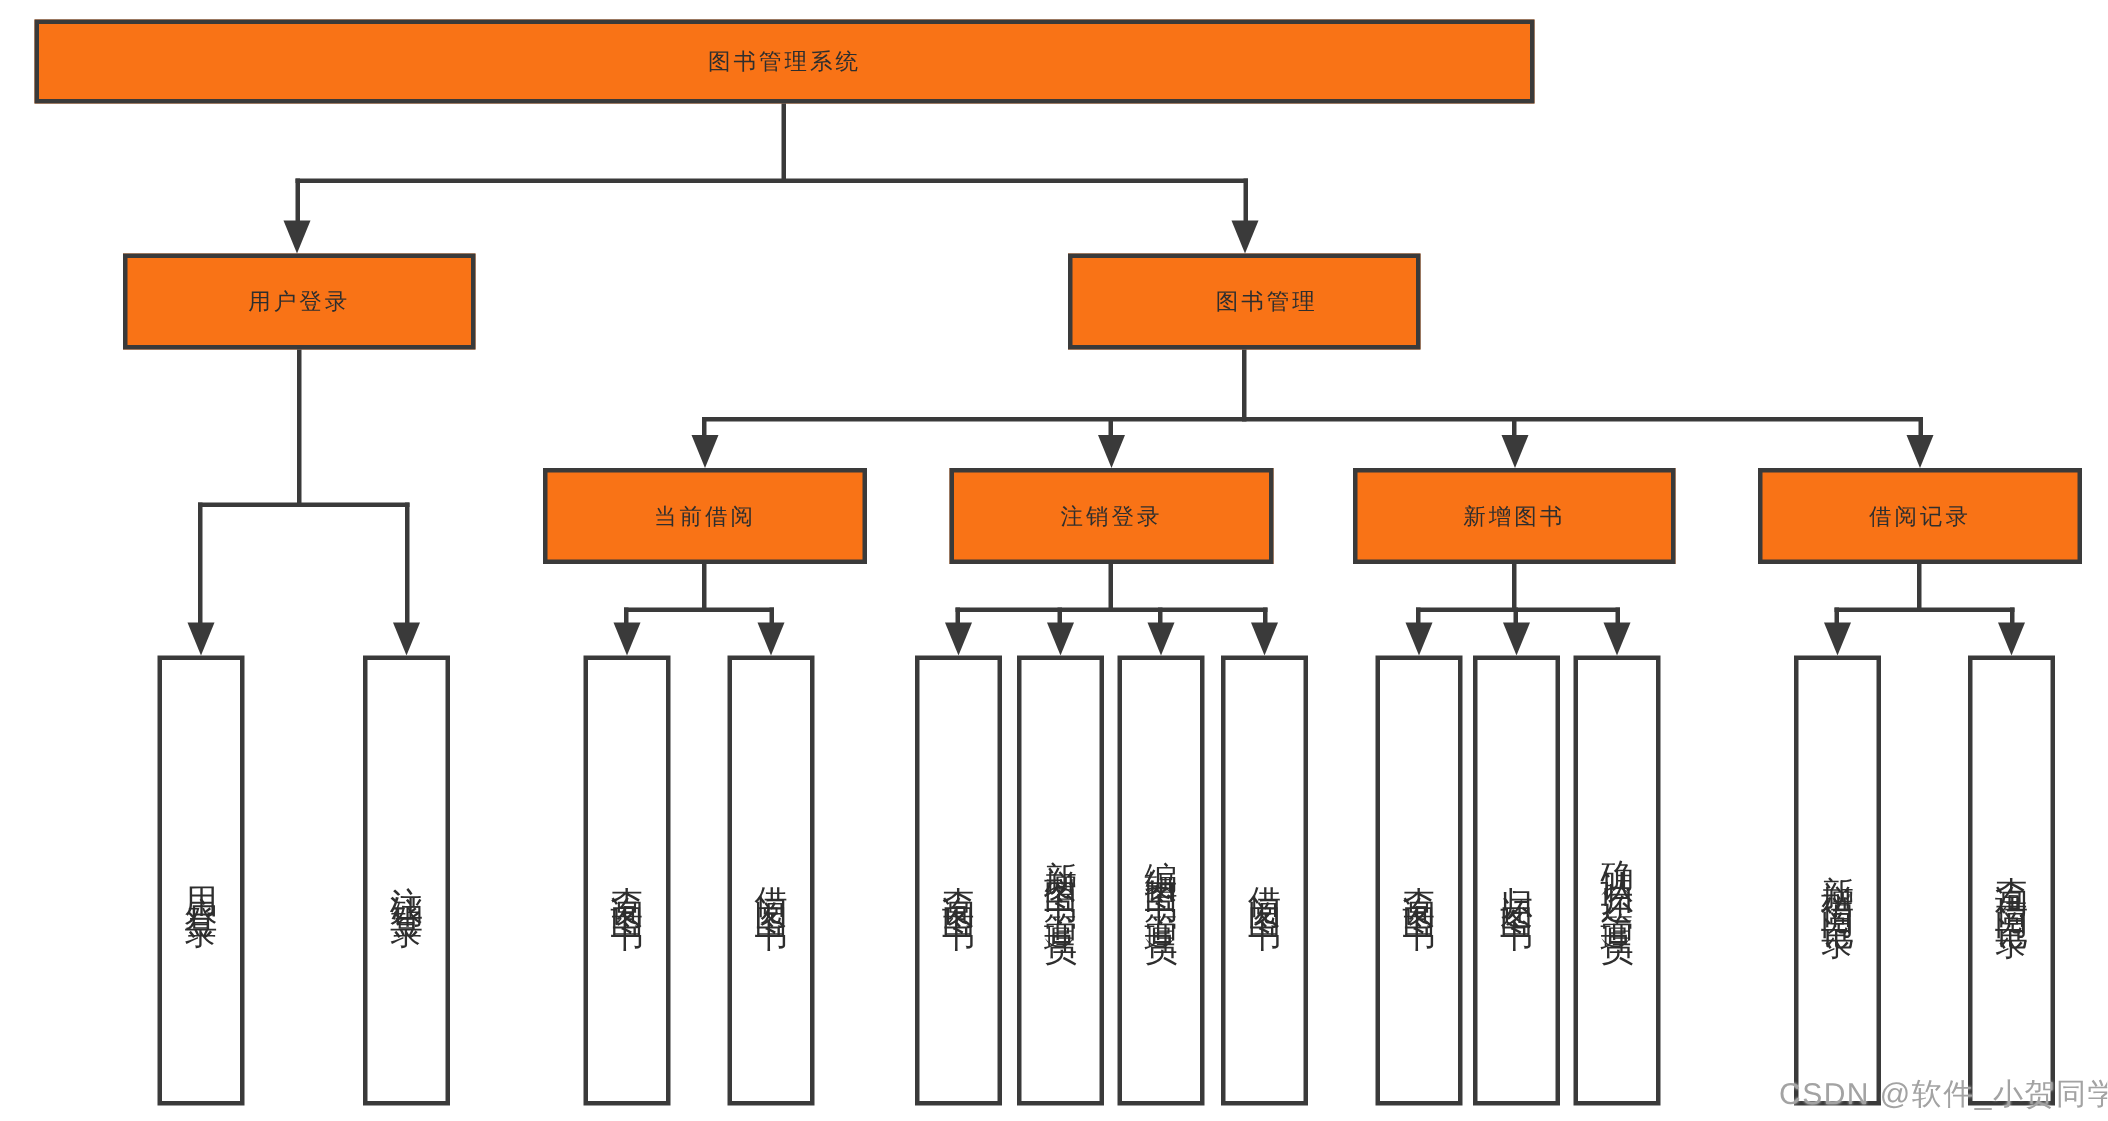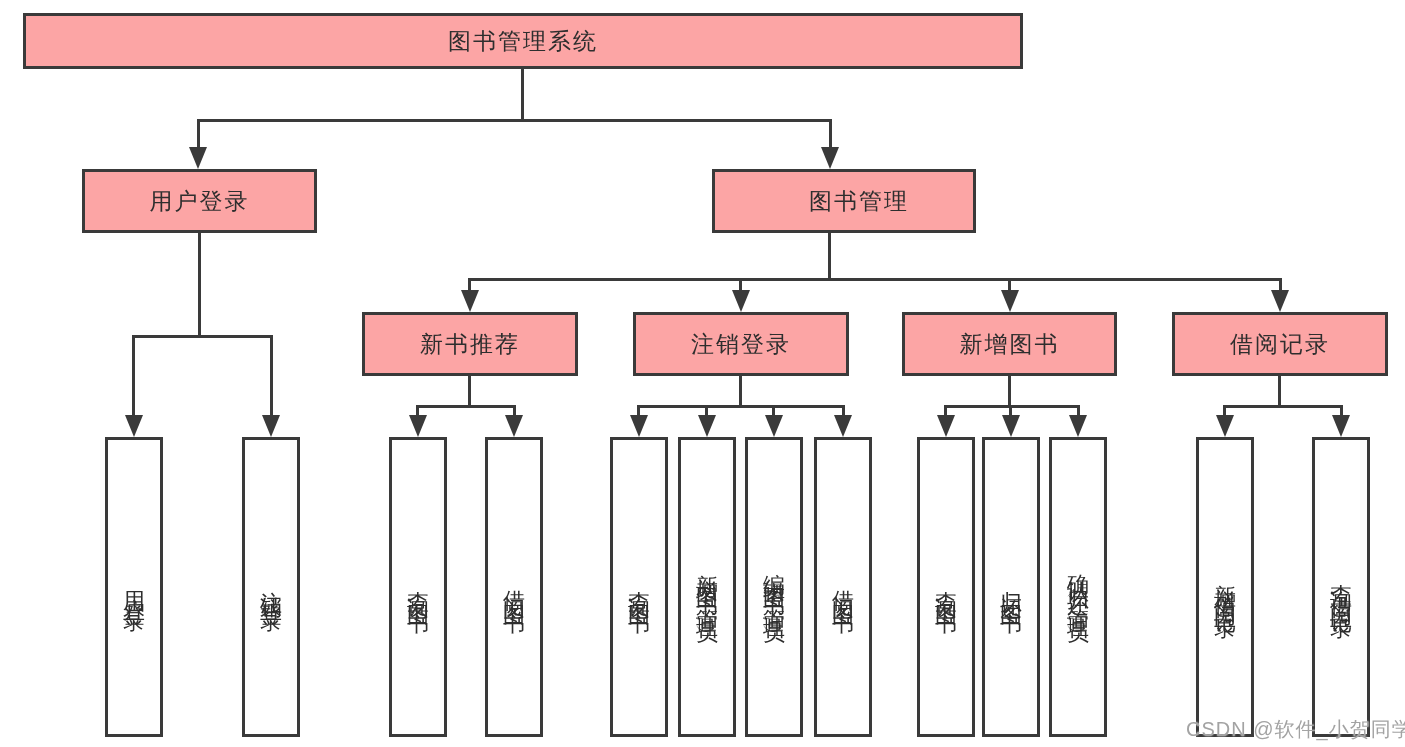--- a/index.html
+++ b/index.html
@@ -13,23 +13,23 @@
     position:relative;
     width:1405px;height:747px;
     background:var(--bg);
     font-family:"Liberation Sans","DejaVu Sans",sans-serif;
     overflow:hidden;
   }
   .node{
     position:absolute;
     box-sizing:border-box;
     border:3px solid var(--line);
-    background:#fca5a5;
+    background:#f97316;
     display:flex;align-items:center;justify-content:center;
-    font-size:23px;color:var(--text);
+    font-size:15px;color:var(--text);
     letter-spacing:2px;
     white-space:nowrap;
   }
   .leaf{
     position:absolute;
     top:437px;height:300px;width:58px;
     box-sizing:border-box;
     border:3px solid var(--line);
     background:#fff;
     display:flex;align-items:center;justify-content:center;
@@ -62,23 +62,23 @@
   }
 </style>
 </head>
 <body>
 
 <div id="canvas">
 
   <div class="node" style="left:23px;top:13px;width:1000px;height:56px;">图书管理系统</div>
 
   <div class="node" style="left:82px;top:169px;width:235px;height:64px;">用户登录</div>
-  <div class="node" style="left:712px;top:169px;width:264px;height:64px;padding-left:30px;">图书管理</div>
+  <div class="node" style="left:712px;top:169px;width:235px;height:64px;padding-left:30px;">图书管理</div>
 
-  <div class="node" style="left:362px;top:312px;width:216px;height:64px;">新书推荐</div>
+  <div class="node" style="left:362px;top:312px;width:216px;height:64px;">当前借阅</div>
   <div class="node" style="left:633px;top:312px;width:216px;height:64px;">注销登录</div>
   <div class="node" style="left:902px;top:312px;width:215px;height:64px;">新增图书</div>
   <div class="node" style="left:1172px;top:312px;width:216px;height:64px;">借阅记录</div>
 
   <div class="leaf" style="left:105px;">
       <span>用户登录</span>
     </div>
   <div class="leaf" style="left:242px;">
       <span>注销登录</span>
     </div>

